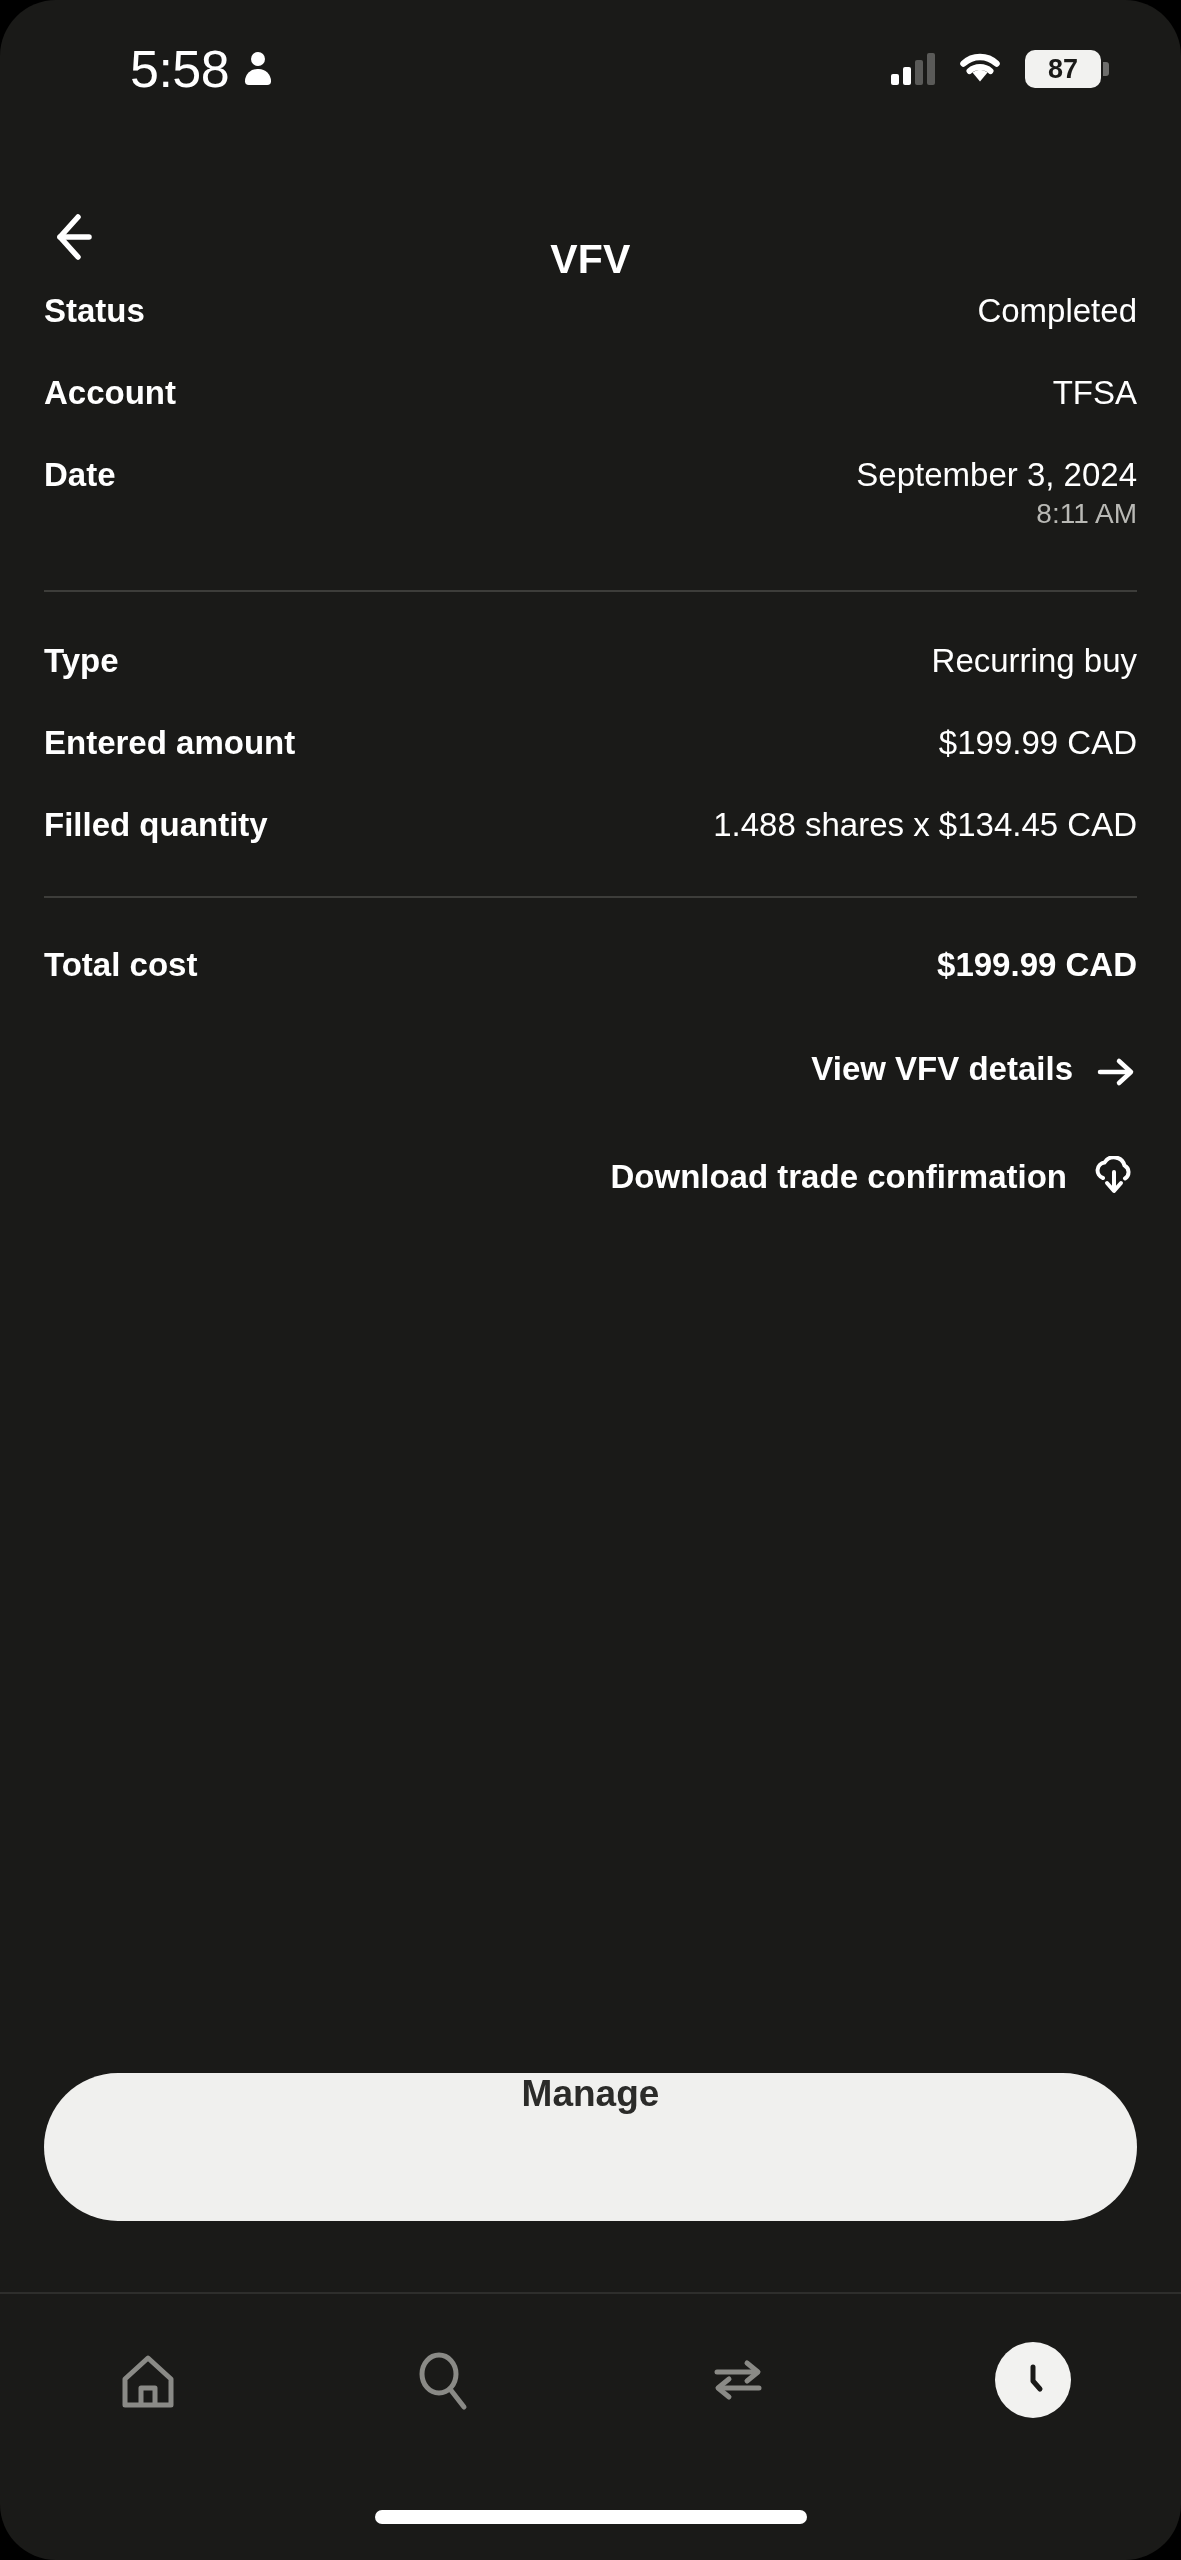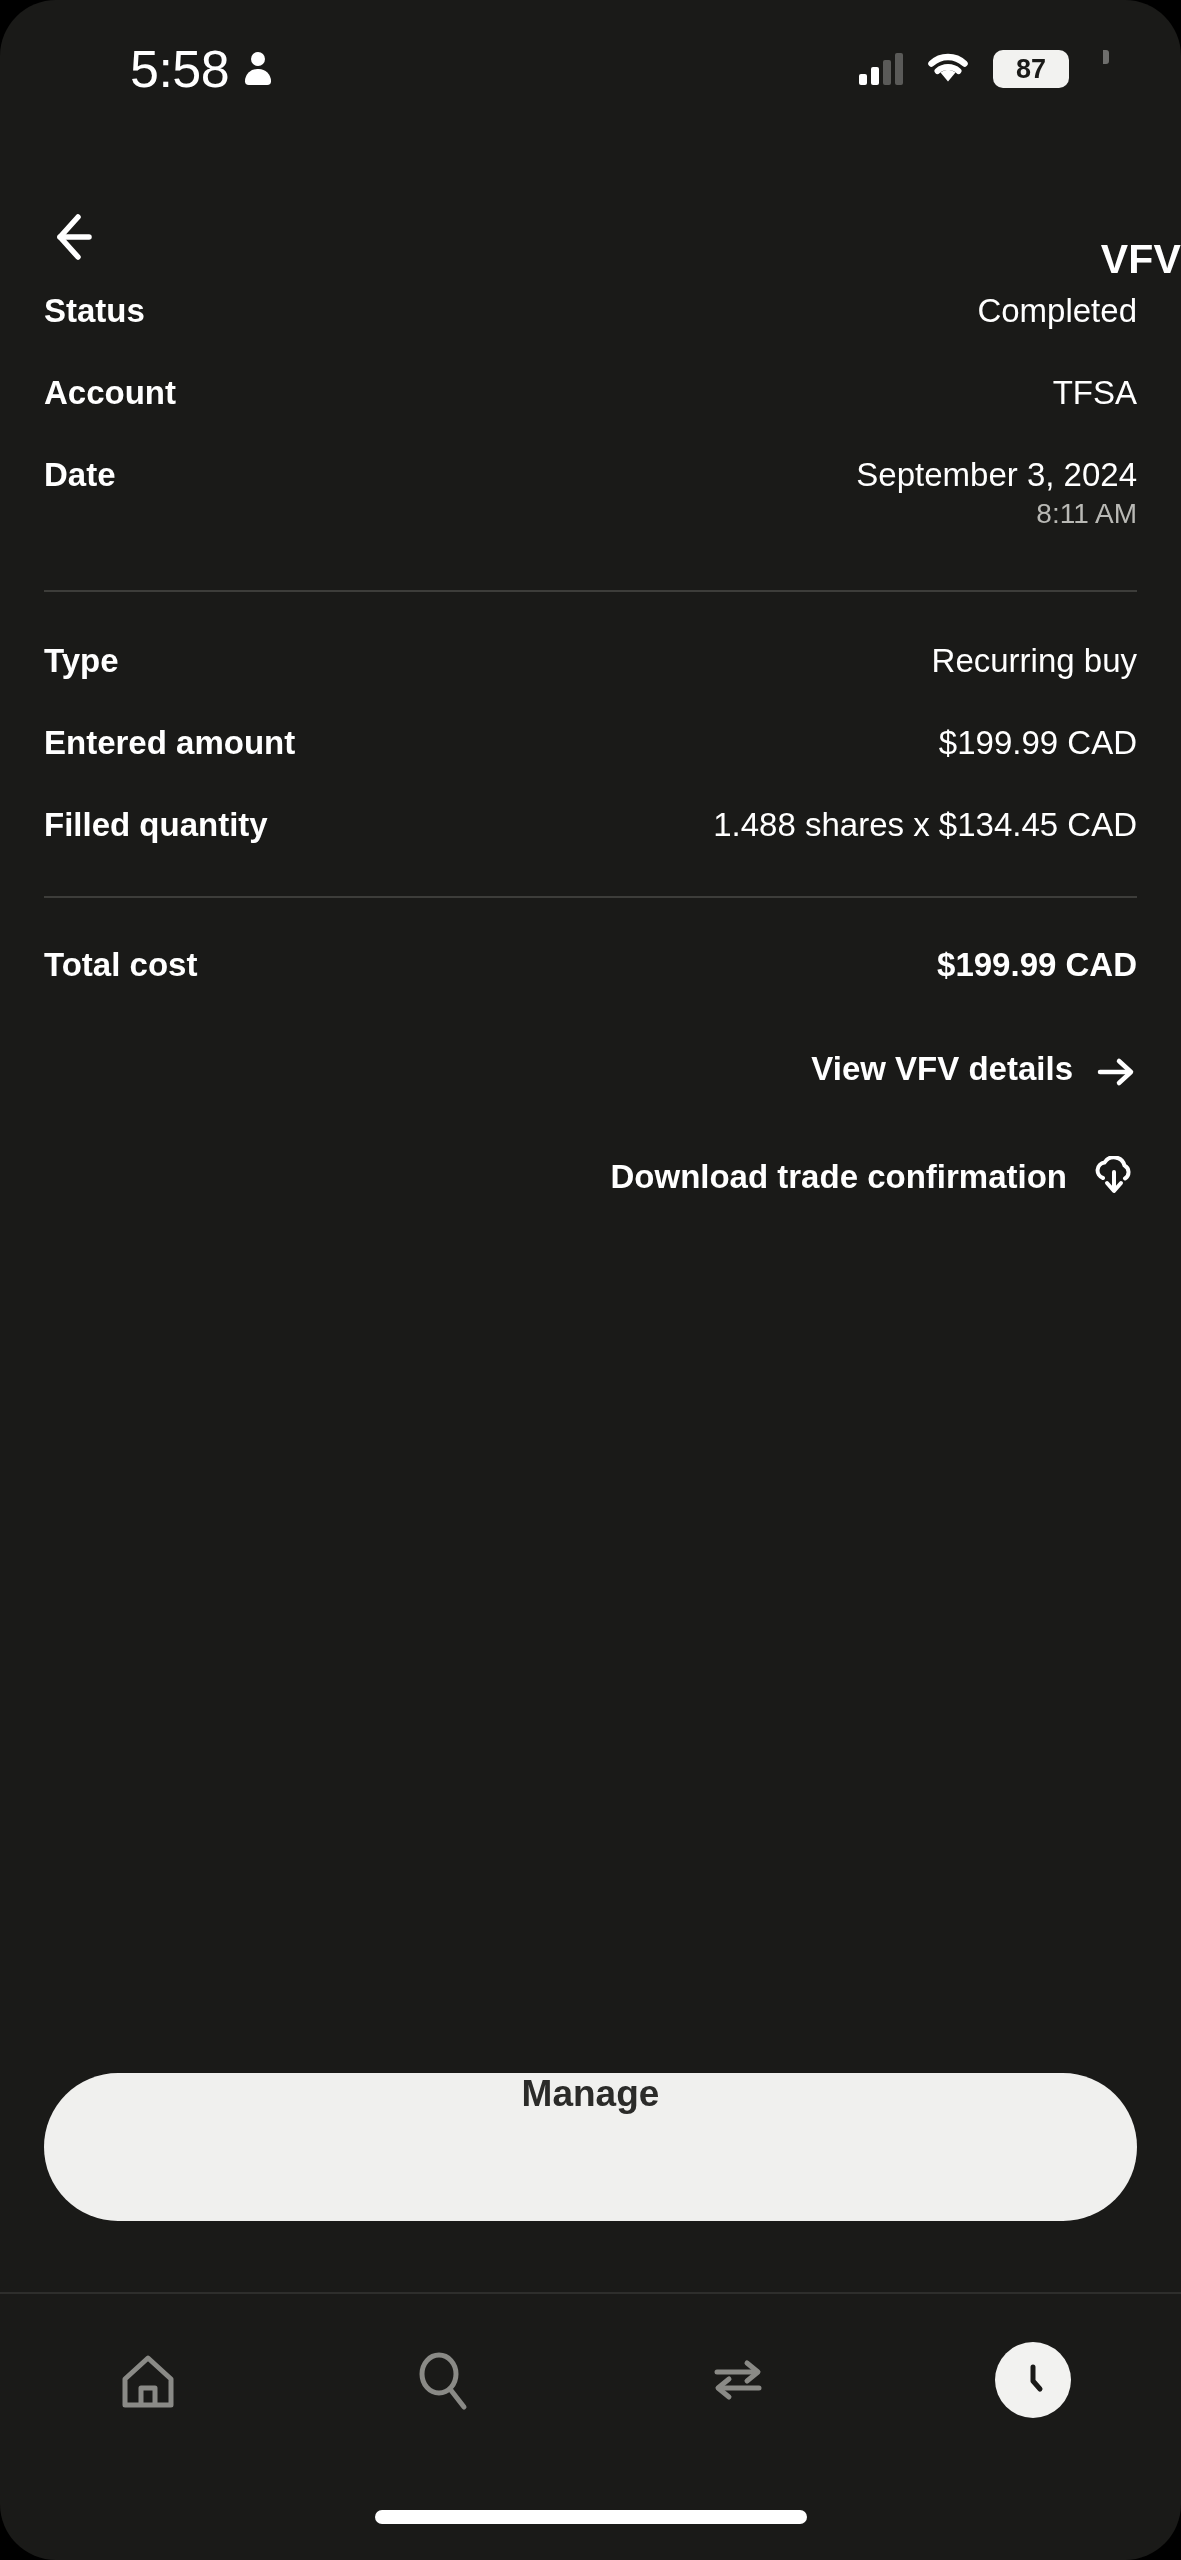--- a/index.html
+++ b/index.html
@@ -81,22 +81,21 @@
     border-radius: 2px;
     background: #ffffff;
   }
   #signal-icon i:nth-child(1) { height: 11px; }
   #signal-icon i:nth-child(2) { height: 18px; }
   #signal-icon i:nth-child(3) { height: 25px; background: #5a5a58; }
   #signal-icon i:nth-child(4) { height: 32px; background: #5a5a58; }
 
   #battery-icon {
     display: flex;
-    align-items: flex-start;
-    gap: 32px;
+    align-items: center;
   }
   #battery-body {
     width: 76px; height: 38px;
     background: #f2f2f0;
     border-radius: 10px;
     display: flex;
     align-items: center;
     justify-content: center;
   }
   #battery-level {
@@ -125,21 +124,21 @@
     position: absolute;
     left: 44px;
     width: 80px; height: 80px;
     display: flex;
     align-items: center;
     justify-content: center;
     cursor: pointer;
   }
   #page-title {
     width: 100%;
-    text-align: right;
+    text-align: center;
     color: #ffffff;
     font-size: 41px;
     font-weight: 700;
     letter-spacing: 0.2px;
     margin-top: 44px;
   }
 
   
   #content {
     position: absolute;

